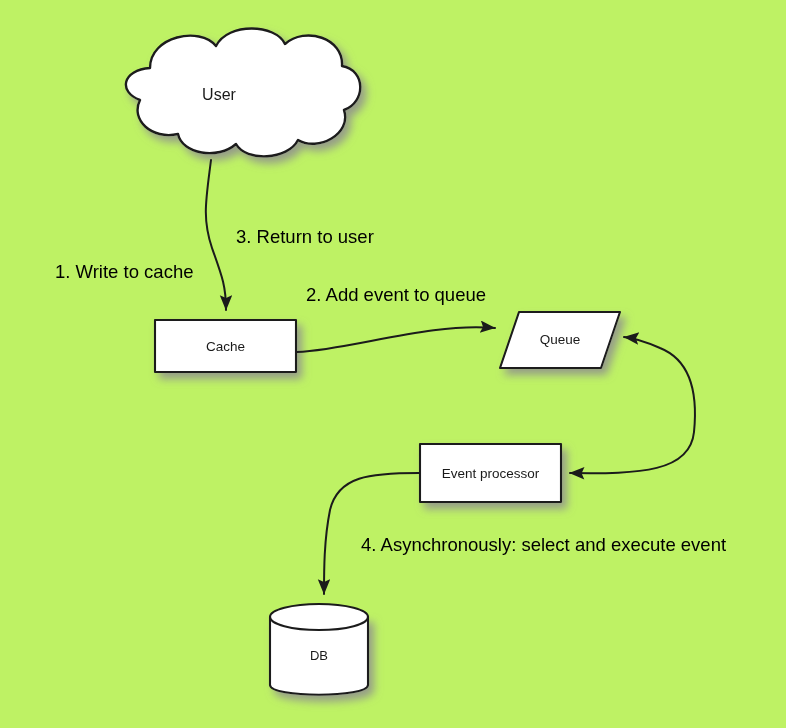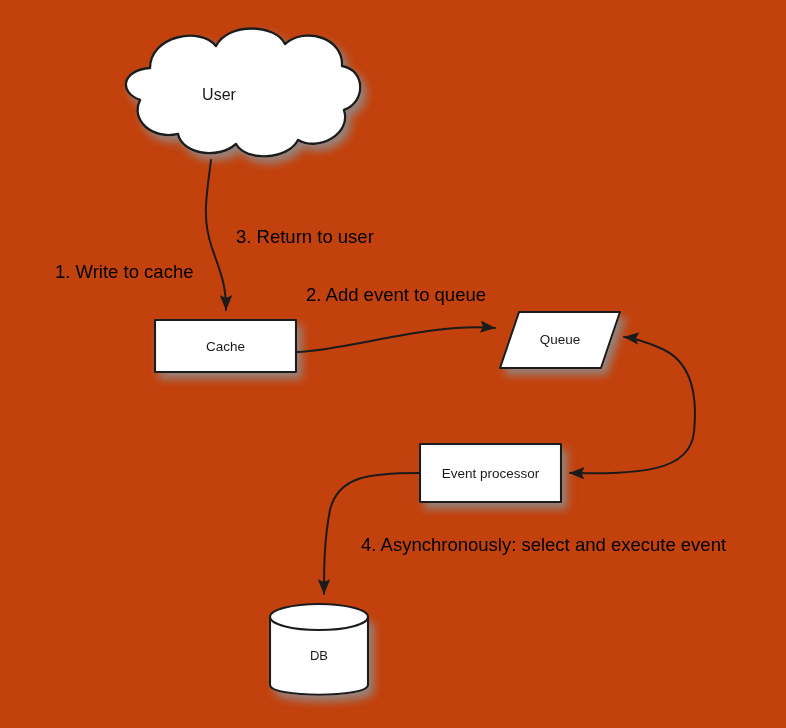--- a/index.html
+++ b/index.html
@@ -11,21 +11,21 @@
     width: 786px;
     height: 728px;
     font-family: "Liberation Sans", sans-serif;
     color: #111111;
     overflow: hidden;
   }
   #diagram-root {
     position: relative;
     width: 786px;
     height: 728px;
-    background: #c2410c;
+    background: #bef264;
   }
   svg#diagram-svg {
     position: absolute;
     left: 0;
     top: 0;
     width: 786px;
     height: 728px;
   }
   .node-label {
     font-family: "Liberation Sans", sans-serif;

